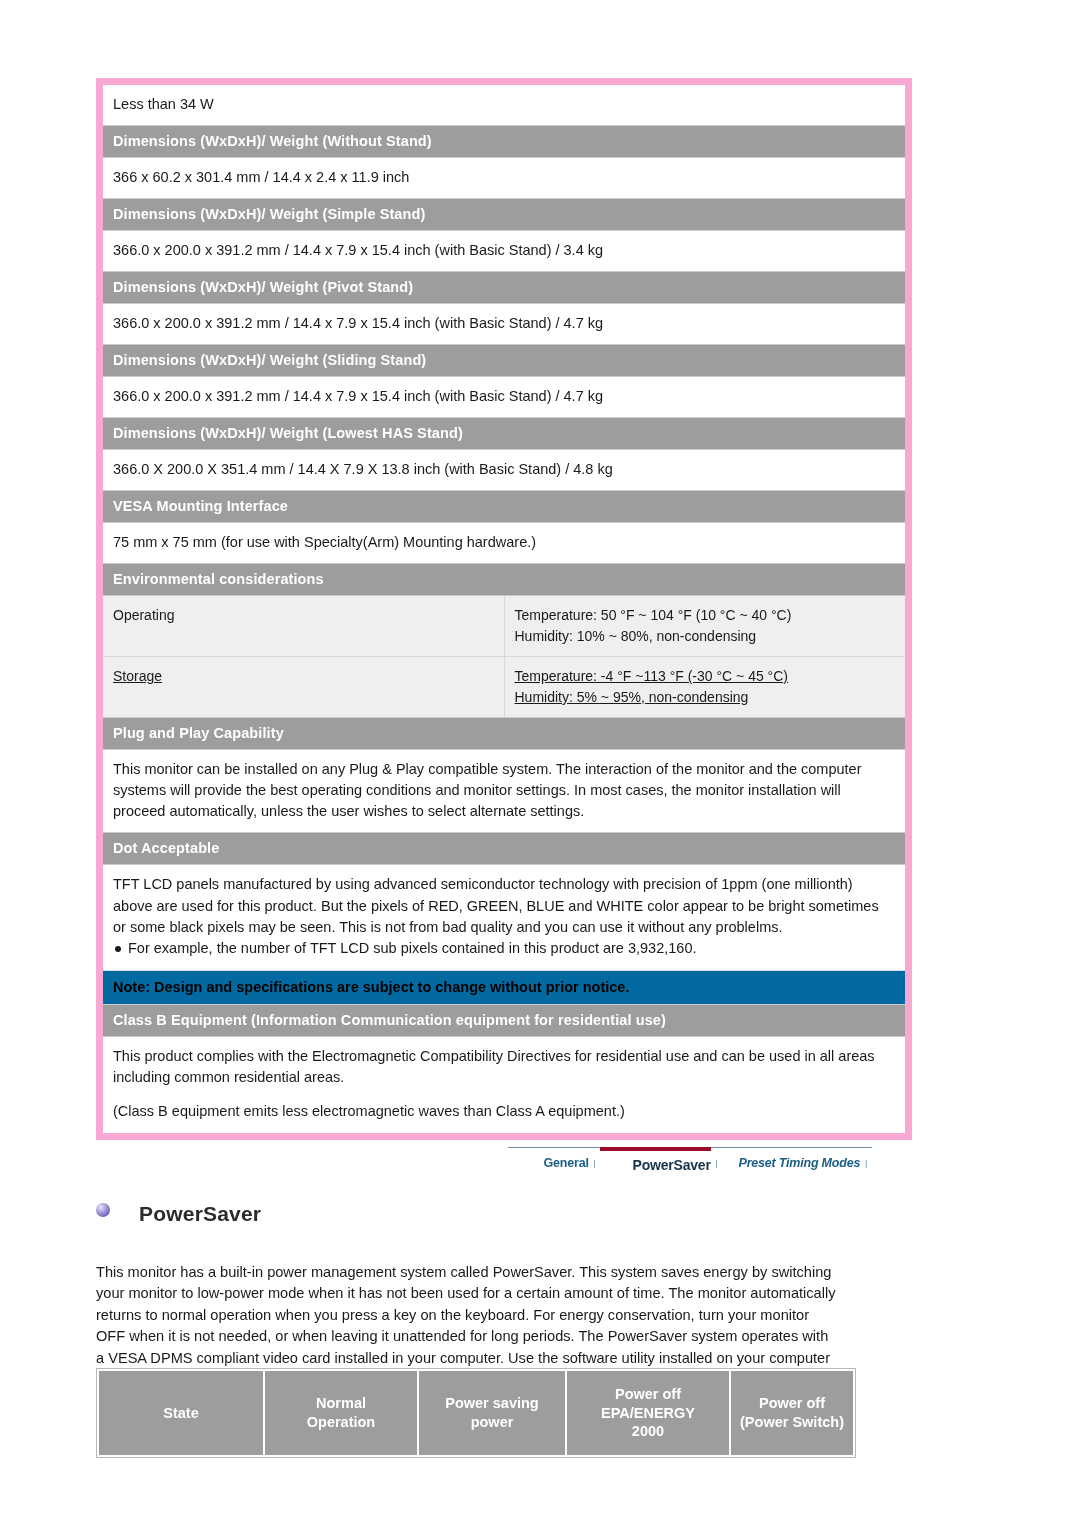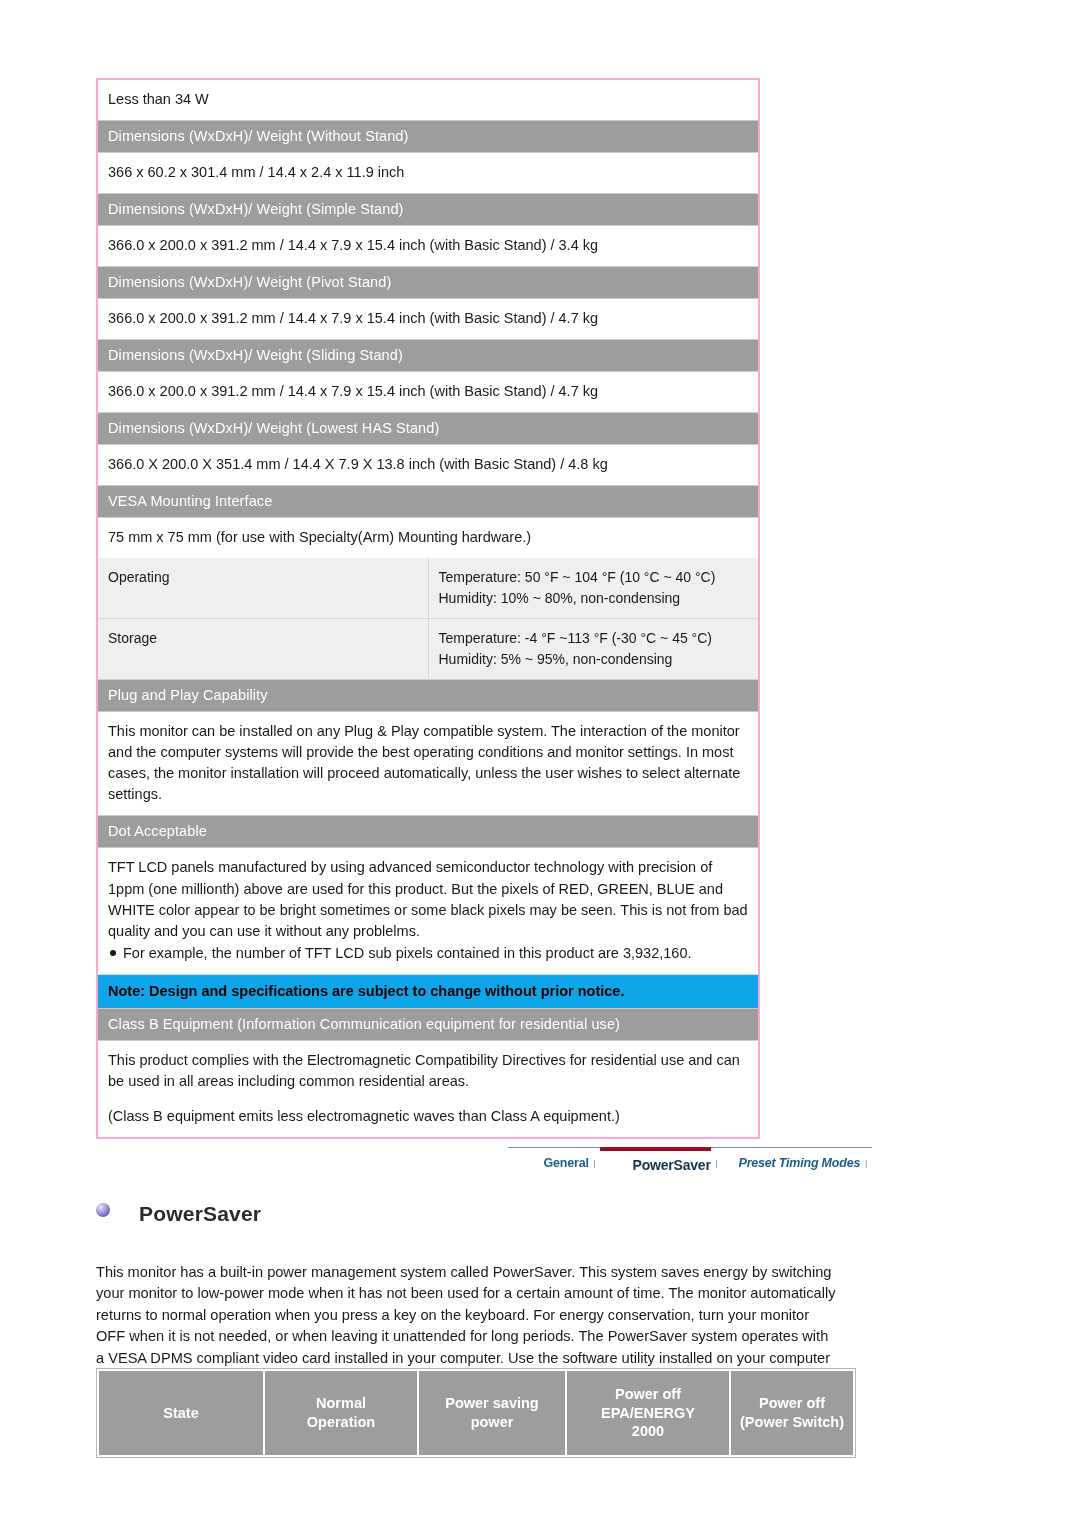--- a/index.html
+++ b/index.html
@@ -14,72 +14,72 @@
     color: #1a1a1a;
     position: relative;
     overflow: hidden;
   }
 
   
   .spec-wrap {
     position: absolute;
     left: 96px;
     top: 78px;
-    width: 664px;
-    border: 2px solid #f9a8d4;
+    width: 816px;
+    border: 7px solid #f9a8d4;
     box-sizing: border-box;
     background: #ffffff;
   }
   .spec-table {
     width: 100%;
     border-collapse: collapse;
     table-layout: fixed;
   }
   .spec-table td {
     padding: 0;
     vertical-align: top;
   }
 
   .row-head td {
     background: #9d9d9d;
     color: #ffffff;
-    font-weight: normal;
+    font-weight: bold;
     font-size: 14.5px;
     padding: 7px 10px 8px 10px;
     letter-spacing: .1px;
     border-top: 1px solid #cccccc;
     border-bottom: 1px solid #cccccc;
   }
   .row-val td {
     background: #ffffff;
     color: #1a1a1a;
     font-size: 14.5px;
     padding: 9px 10px 10px 10px;
     line-height: 1.45;
   }
   .row-note td {
-    background: #0ea5e9;
+    background: #0369a1;
     color: #000000;
     font-weight: bold;
     font-size: 14.5px;
     padding: 8px 10px 9px 10px;
     border-top: 1px solid #dddddd;
   }
   .row-env td {
     background: #efefef;
     font-size: 14px;
     line-height: 1.48;
     padding: 9px 10px 10px 10px;
     border-bottom: 1px solid #d8d8d8;
   }
   .row-env td.env-label {
     width: 232px;
     border-right: 1px solid #d8d8d8;
   }
-  .row-env.last td { border-bottom: none; }
+  .row-env.last td { border-bottom: none; text-decoration: underline; }
 
   .para { line-height: 1.47; }
   .bullet-line {
     display: block;
     line-height: 1.47;
   }
   .bullet-dot {
     display: inline-block;
     width: 6px; height: 6px;
     border-radius: 50%;
@@ -235,20 +235,23 @@
         <td colspan="2">Dimensions (WxDxH)/ Weight (Lowest HAS Stand)</td>
       </tr>
       <tr class="row-val">
         <td colspan="2">366.0 X 200.0 X 351.4 mm / 14.4 X 7.9 X 13.8 inch (with Basic Stand) / 4.8 kg</td>
       </tr>
       <tr class="row-head">
         <td colspan="2">VESA Mounting Interface</td>
       </tr>
       <tr class="row-val">
         <td colspan="2">75 mm x 75 mm (for use with Specialty(Arm) Mounting hardware.)</td>
+      </tr>
+      <tr class="row-head">
+        <td colspan="2">Environmental considerations</td>
       </tr>
 
       <tr class="row-env">
         <td class="env-label">Operating</td>
         <td>
           <span class="bullet-line">Temperature: 50 °F ~ 104 °F (10 °C ~ 40 °C)</span>
           <span class="bullet-line">Humidity: 10% ~ 80%, non-condensing</span>
         </td>
       </tr>
 

